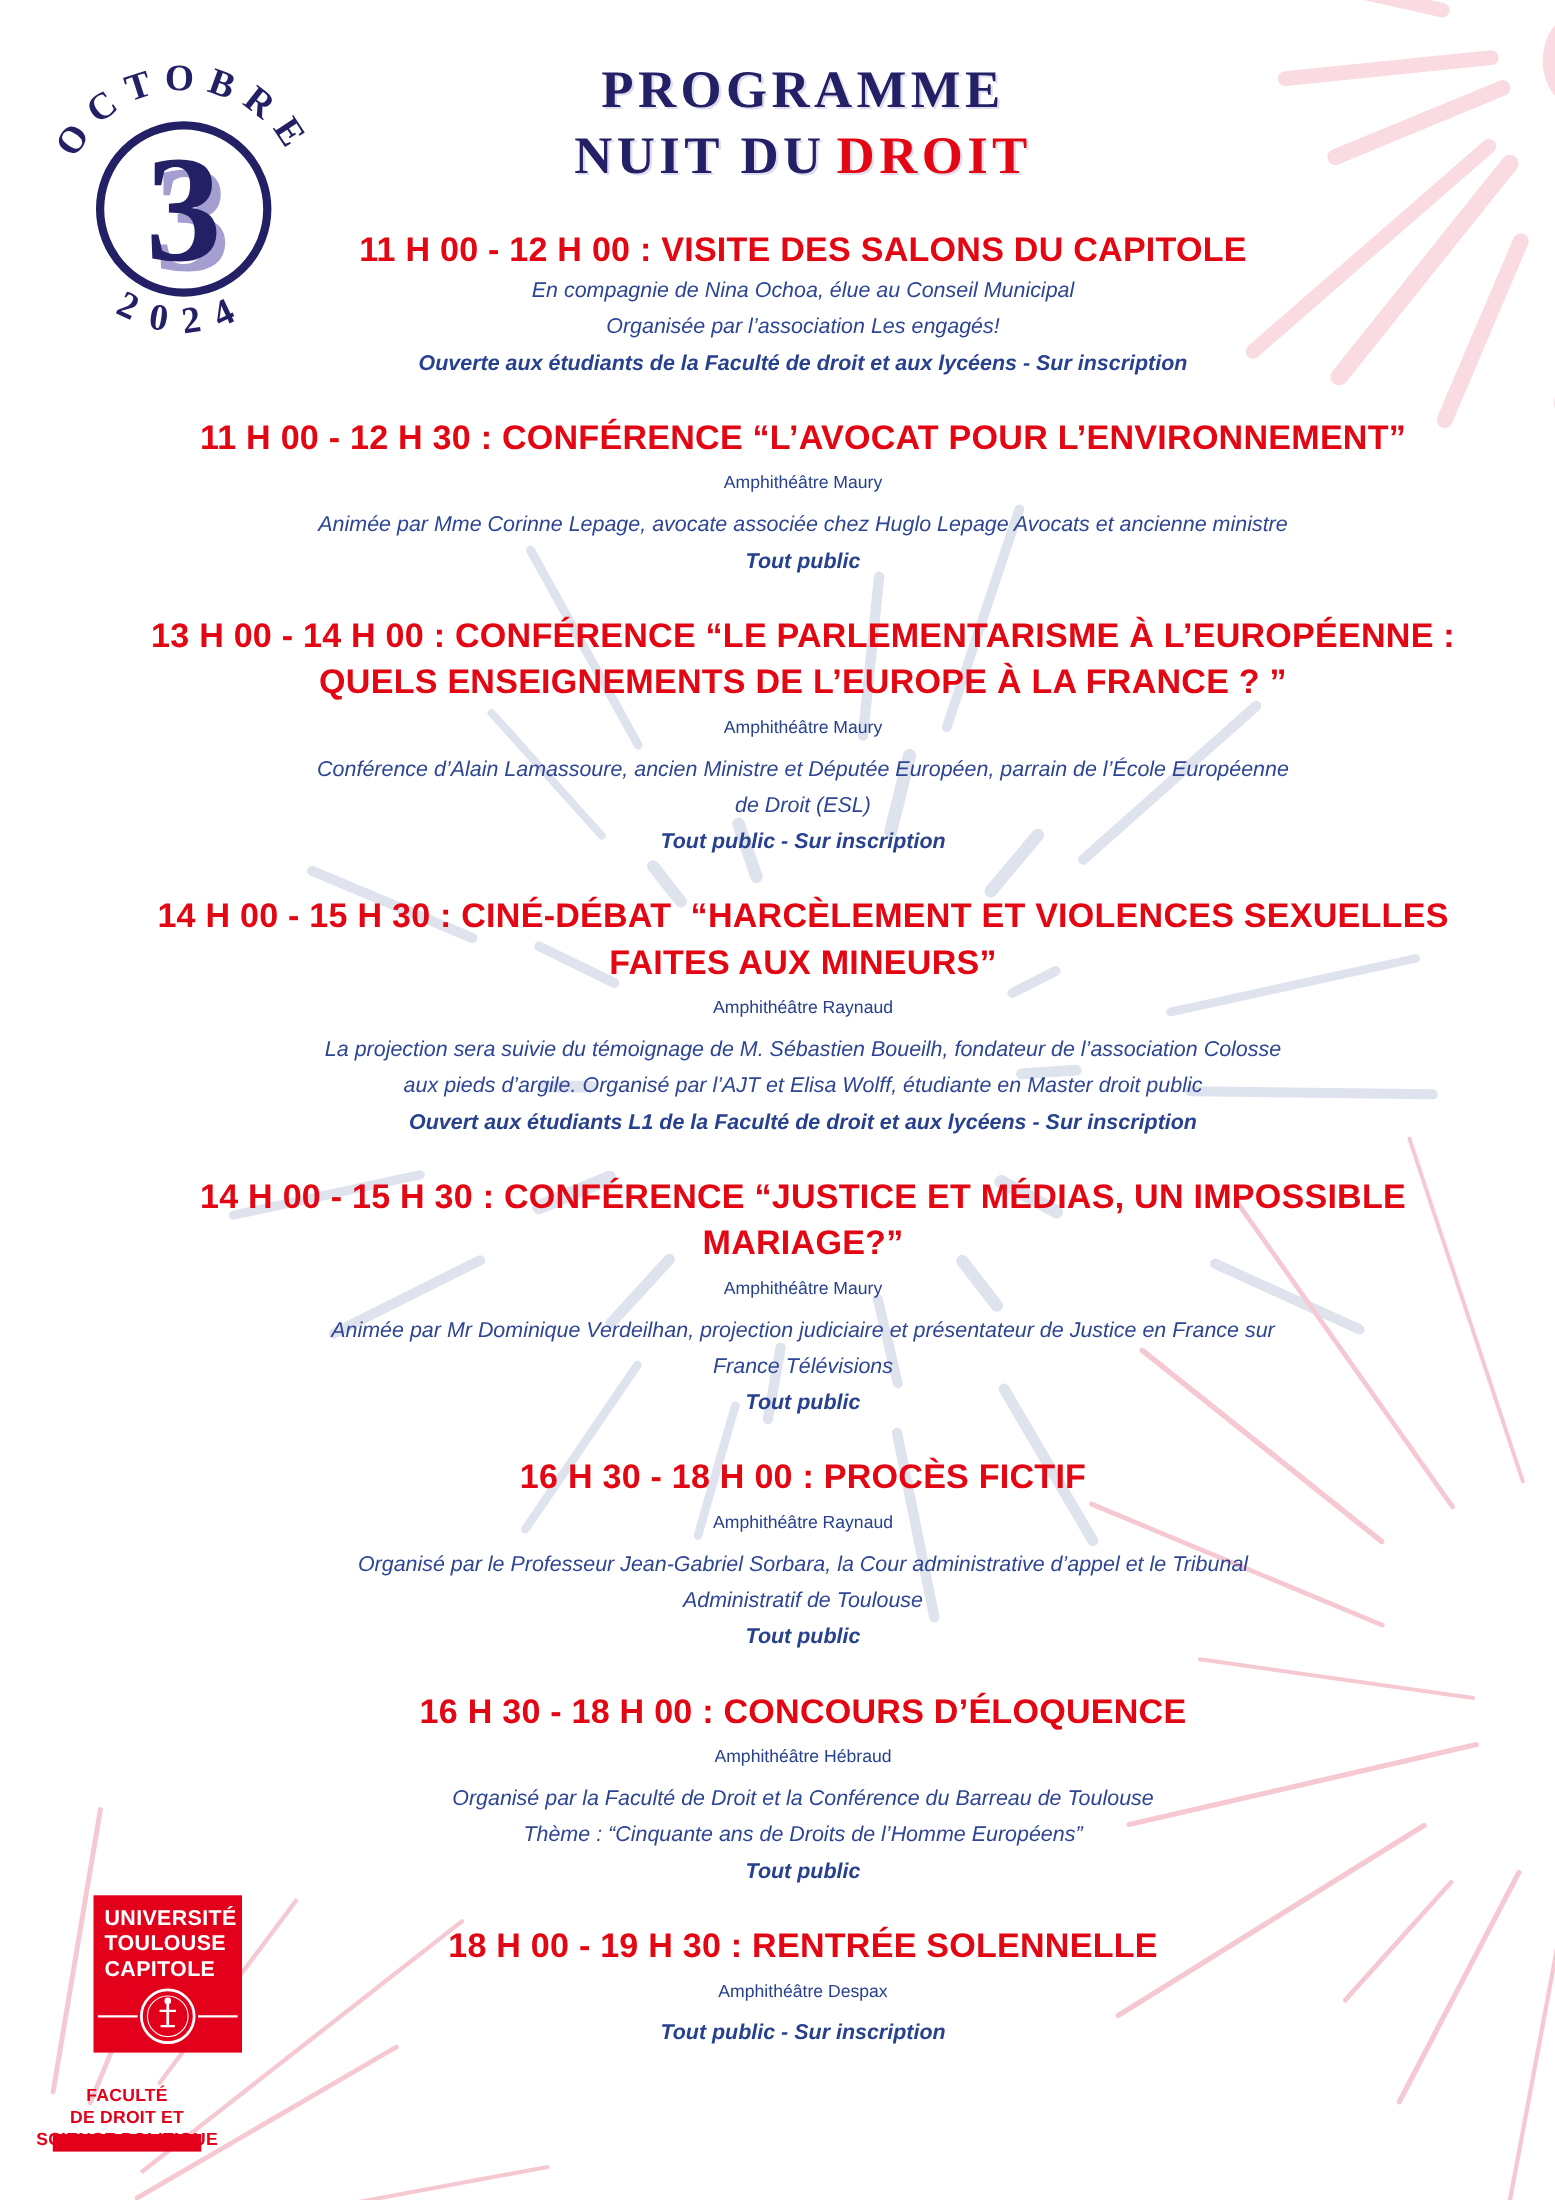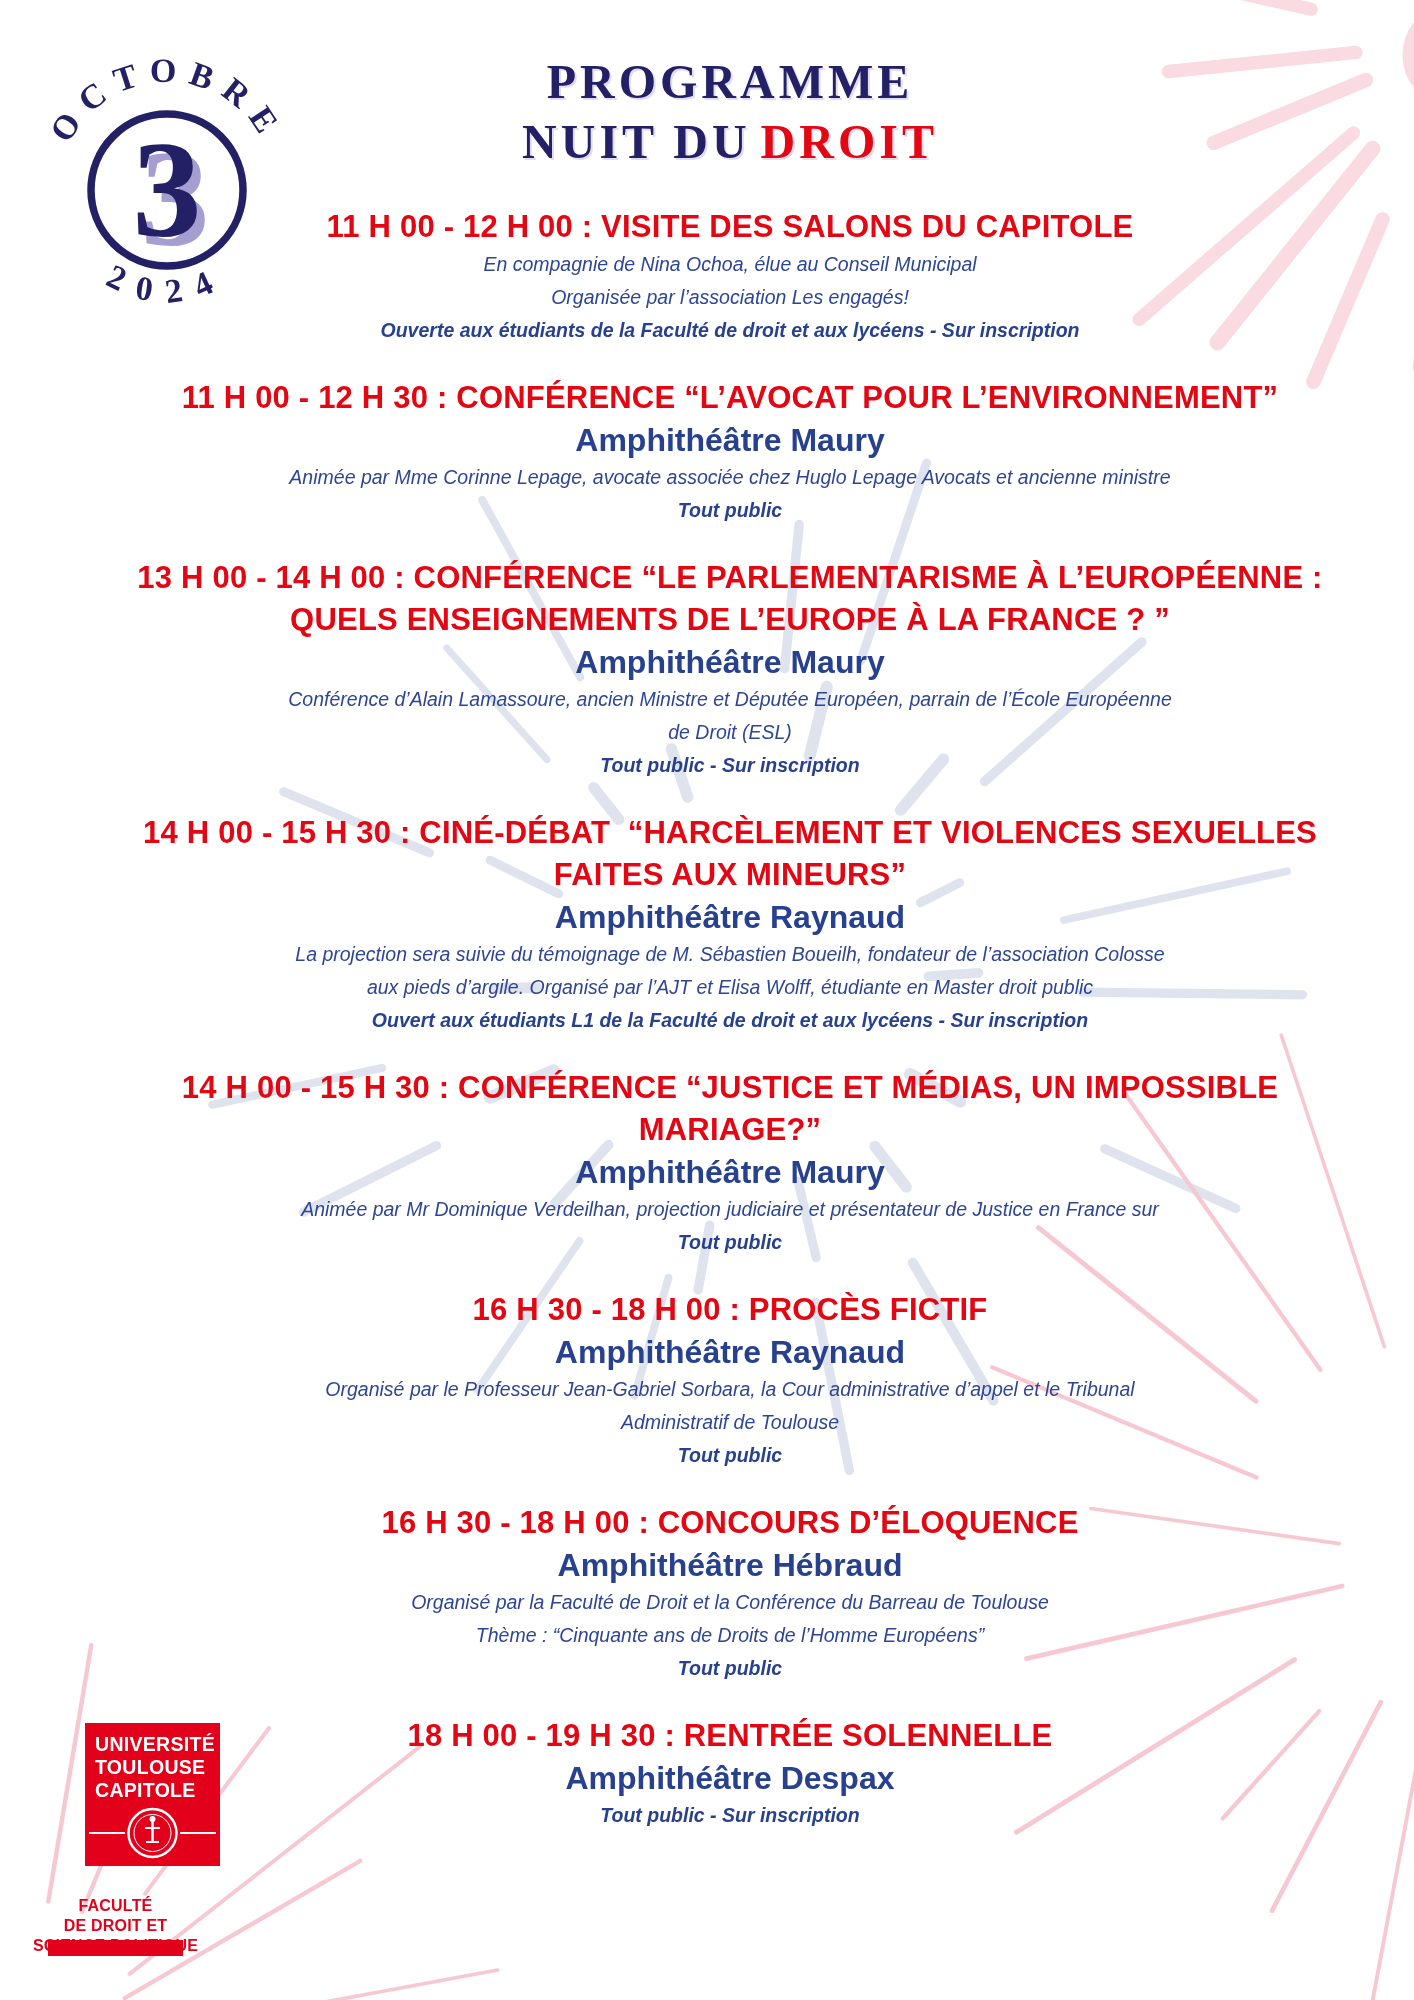--- a/index.html
+++ b/index.html
@@ -30,21 +30,21 @@
     text-shadow:2px 2px 0 rgba(164,158,209,0.35);
   }
   .header-line2 .red{color:var(--red);margin-left:10px;}
   .poster-header{margin-bottom:34px;}
   .event{margin-bottom:30px;}
   .tline{
     font-weight:bold;font-size:31px;line-height:42px;color:var(--red);
     white-space:pre;letter-spacing:0.2px;
   }
   .event-venue{
-    font-weight:bold;font-size:32px;line-height:42px;color:var(--venue-blue);
+    font-weight:normal;font-size:16px;line-height:42px;color:var(--venue-blue);
     white-space:pre;
   }
   .dline{font-size:19.5px;line-height:33px;color:var(--text-blue);white-space:pre;}
   .dline.italic{font-style:italic;}
   .dline.bolditalic{font-style:italic;font-weight:bold;color:var(--venue-blue);}
   .logo{position:absolute;left:48px;top:1723px;width:135px;z-index:2;padding-left:37px;}
   .logo-square{
     width:135px;height:143px;background:var(--logo-red);box-sizing:border-box;
     padding:10px 0 0 10px;text-align:left;
   }
@@ -200,20 +200,21 @@
   </section>
 
   <section class="event">
     <div class="event-title">
           <div class="tline">14 H 00 - 15 H 30 : CONFÉRENCE “JUSTICE ET MÉDIAS, UN IMPOSSIBLE</div>
           <div class="tline">MARIAGE?”</div>
         </div>
     <div class="event-venue">Amphithéâtre Maury</div>
     <div class="event-details">
           <div class="dline italic">Animée par Mr Dominique Verdeilhan, projection judiciaire et présentateur de Justice en France sur</div>
+          <div class="dline italic">France Télévisions</div>
           <div class="dline bolditalic">Tout public</div>
         </div>
   </section>
 
   <section class="event">
     <div class="event-title">
           <div class="tline">16 H 30 - 18 H 00 : PROCÈS FICTIF</div>
         </div>
     <div class="event-venue">Amphithéâtre Raynaud</div>
     <div class="event-details">

